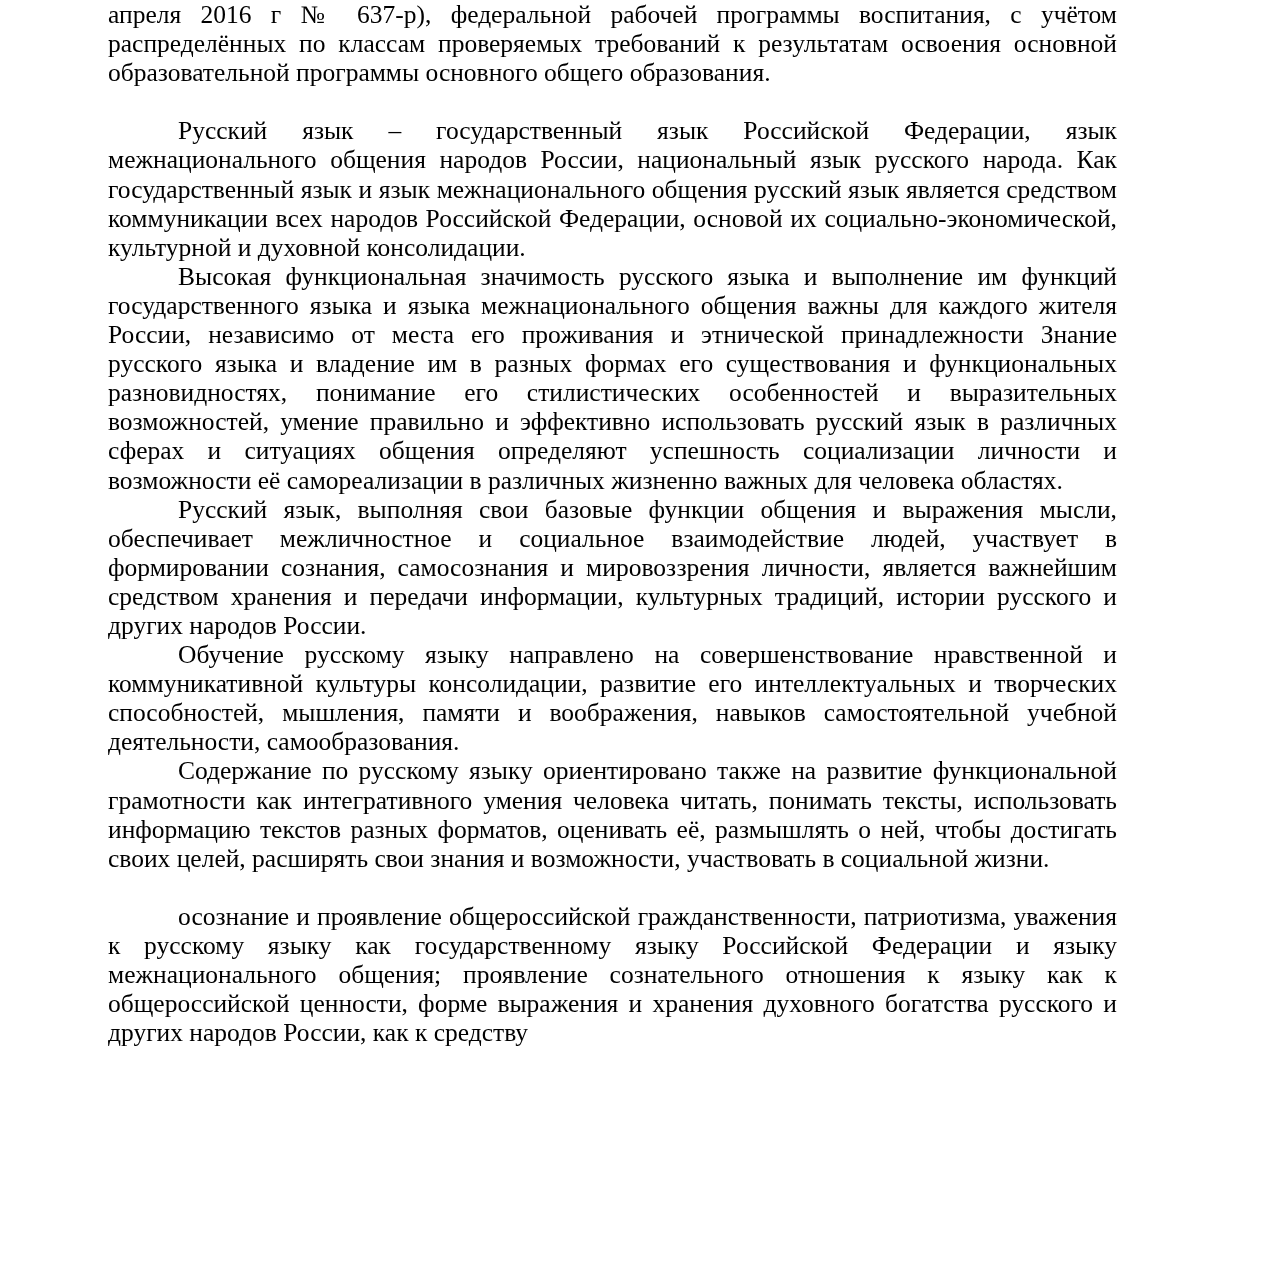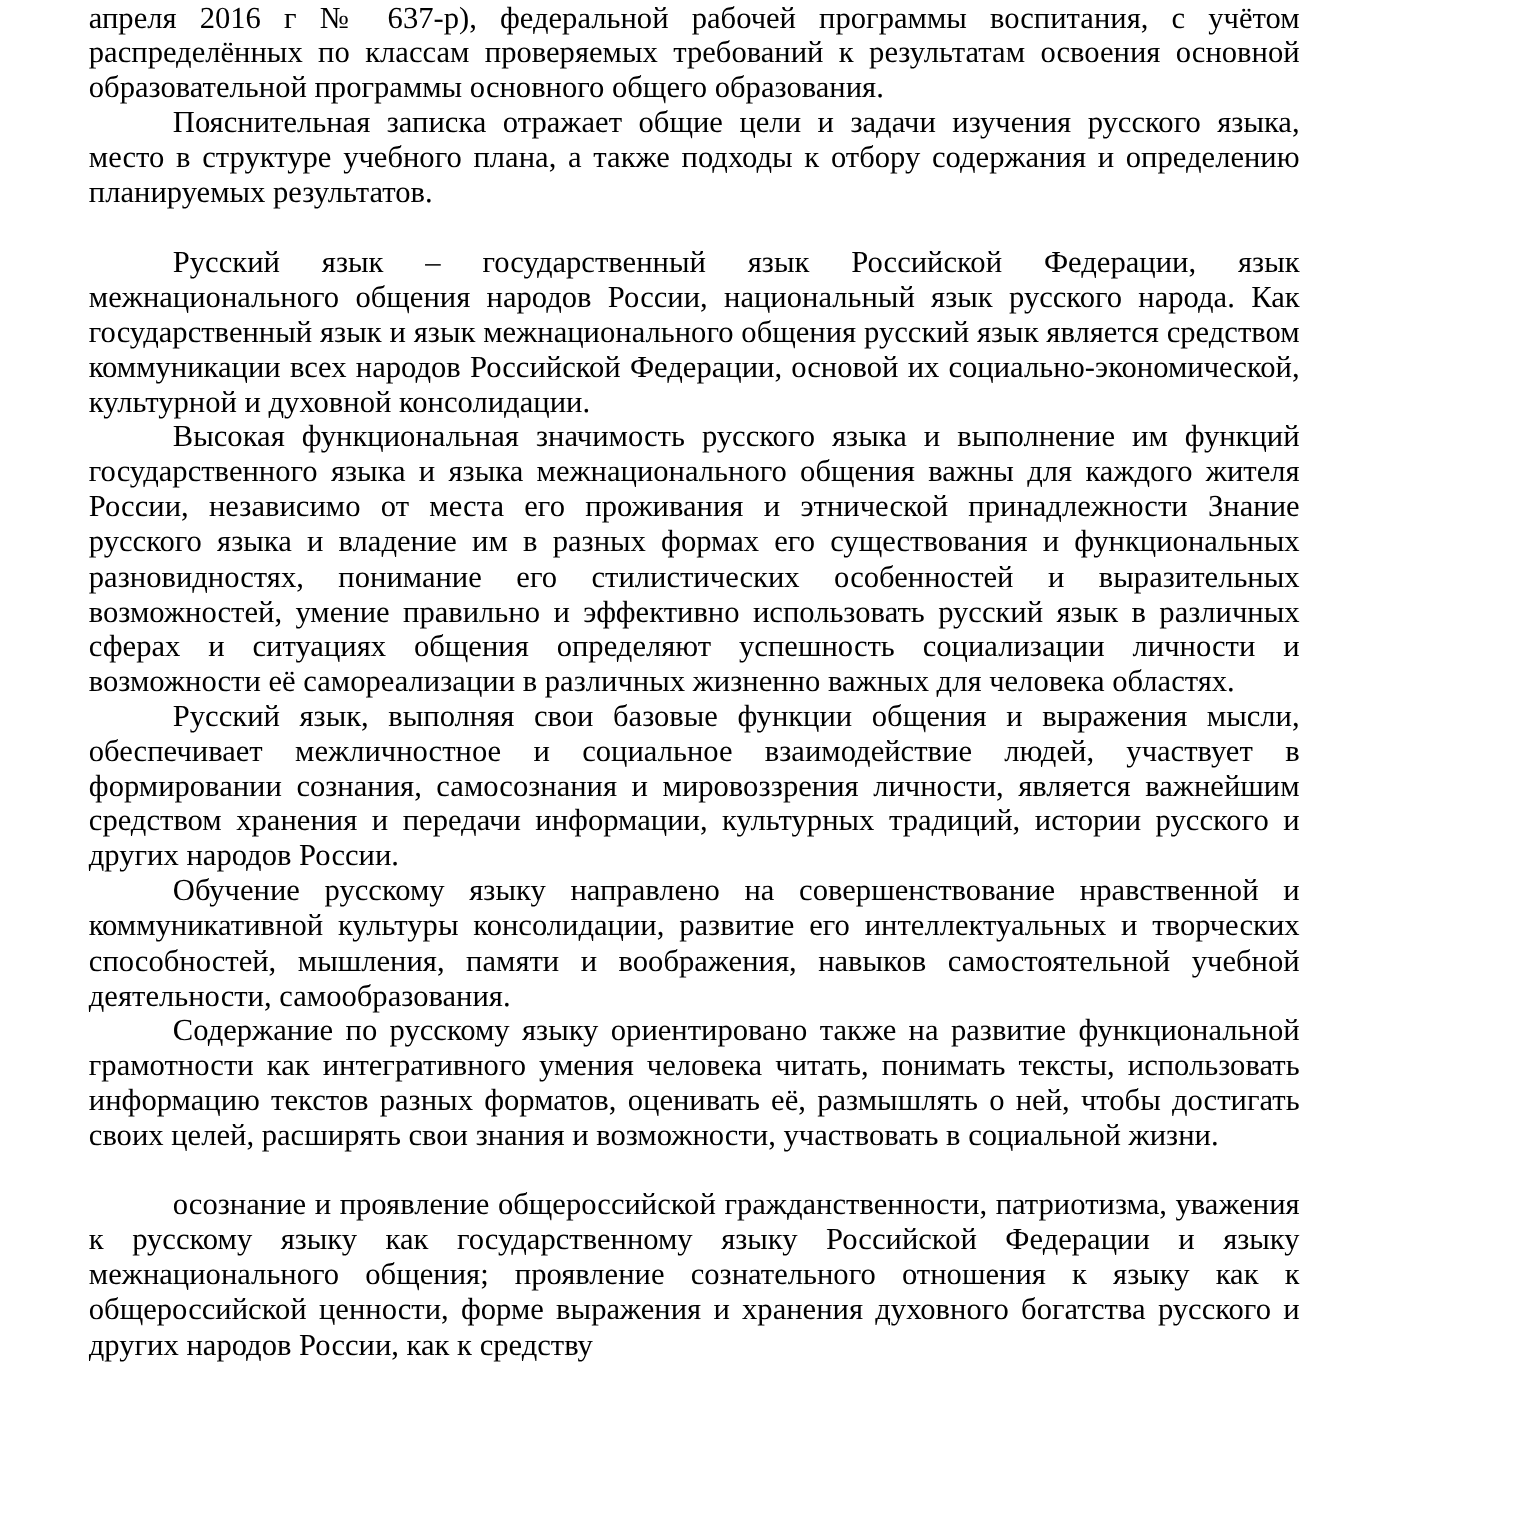--- a/index.html
+++ b/index.html
@@ -14,21 +14,21 @@
     overflow: hidden;
     font-family: "Liberation Serif", "DejaVu Serif", serif;
     color: #000000;
     -webkit-font-smoothing: antialiased;
   }
   .page {
     position: relative;
     width: 1280px;
     height: 1280px;
     box-sizing: border-box;
-    padding: 0 90px 0 74px;
+    padding: 0 90px 0 108px;
     background: #ffffff;
   }
   .doc-body {
     position: relative;
     width: 1009px;       
     margin: 0;
     padding: 0;
   }
   p.para {
     margin: 0;
@@ -58,21 +58,20 @@
   }
 </style>
 </head>
 <body>
 
 <div class="page">
   <div class="doc-body">
 
     <p class="para continuation">апреля 2016 г № 637-р), федеральной рабочей программы воспитания, с учётом распределённых по классам проверяемых требований к результатам освоения основной образовательной программы основного общего образования.</p>
 
-    <p class="para">Пояснительная записка отражает общие цели и задачи изучения русского языка, место в структуре учебного плана, а также подходы к отбору содержания и определению планируемых результатов.</p>
 
 
 
     <div class="blank-line">&nbsp;</div>
 
     <p class="para">Русский язык – государственный язык Российской Федерации, язык межнационального общения народов России, национальный язык русского народа. Как государственный язык и язык межнационального общения русский язык является средством коммуникации всех народов Российской Федерации, основой их социально-экономической, культурной и духовной консолидации.</p>
 
     <p class="para">Высокая функциональная значимость русского языка и выполнение им функций государственного языка и языка межнационального общения важны для каждого жителя России, независимо от места его проживания и этнической принадлежности Знание русского языка и владение им в разных формах его существования и функциональных разновидностях, понимание его стилистических особенностей и выразительных возможностей, умение правильно и эффективно использовать русский язык в различных сферах и ситуациях общения определяют успешность социализации личности и возможности её самореализации в различных жизненно важных для человека областях.</p>
 
     <p class="para">Русский язык, выполняя свои базовые функции общения и выражения мысли, обеспечивает межличностное и социальное взаимодействие людей, участвует в формировании сознания, самосознания и мировоззрения личности, является важнейшим средством хранения и передачи информации, культурных традиций, истории русского и других народов России.</p>

